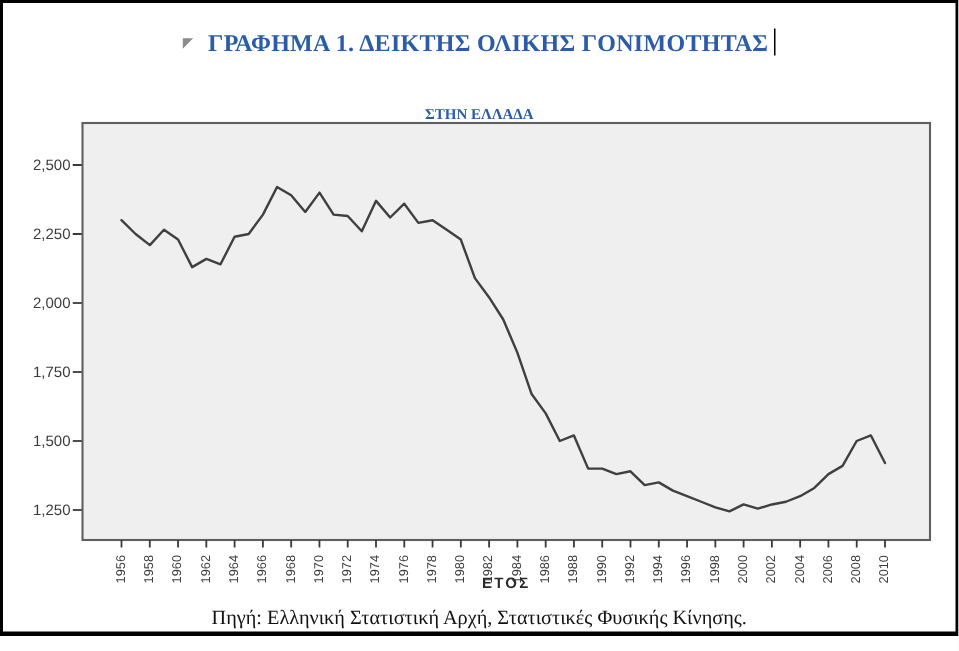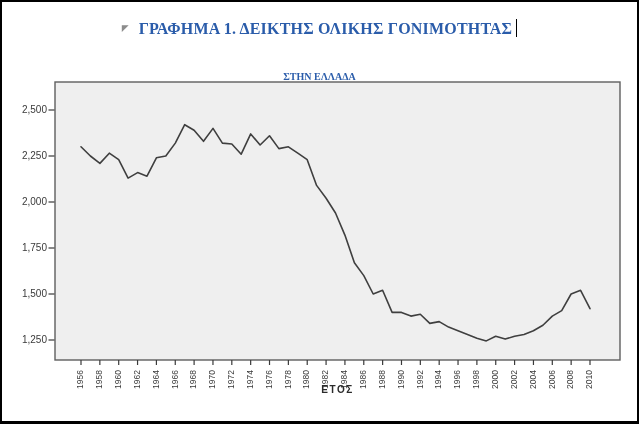--- a/index.html
+++ b/index.html
@@ -136,14 +136,15 @@
       <text x="550.2950000000001" y="290" text-anchor="end" dominant-baseline="middle" transform="rotate(-90 550.2950000000001 290)" font-size="8.5" fill="#3a3a3a" font-family="&quot;Liberation Sans&quot;,&quot;DejaVu Sans&quot;,sans-serif">2006</text>
       <line x1="569.1468" y1="280" x2="569.1468" y2="285" stroke="#3a3a3a" stroke-width="1.2"></line>
       <text x="569.1468" y="290" text-anchor="end" dominant-baseline="middle" transform="rotate(-90 569.1468 290)" font-size="8.5" fill="#3a3a3a" font-family="&quot;Liberation Sans&quot;,&quot;DejaVu Sans&quot;,sans-serif">2008</text>
       <line x1="587.9986" y1="280" x2="587.9986" y2="285" stroke="#3a3a3a" stroke-width="1.2"></line>
       <text x="587.9986" y="290" text-anchor="end" dominant-baseline="middle" transform="rotate(-90 587.9986 290)" font-size="8.5" fill="#3a3a3a" font-family="&quot;Liberation Sans&quot;,&quot;DejaVu Sans&quot;,sans-serif">2010</text>
       <polyline points="79.0,66.8 88.4,76.0 97.9,83.4 107.3,73.2 116.7,79.7 126.1,98.1 135.6,92.6 145.0,96.2 154.4,77.8 163.8,76.0 173.3,63.1 182.7,44.7 192.1,50.2 201.5,61.3 211.0,48.4 220.4,63.1 229.8,64.0 239.2,74.2 248.7,53.9 258.1,65.0 267.5,55.8 276.9,68.6 286.4,66.8 295.8,73.2 305.2,79.7 314.6,105.4 324.1,118.3 333.5,133.0 342.9,155.1 352.4,182.7 361.8,195.6 371.2,214.0 380.6,210.3 390.1,232.4 399.5,232.4 408.9,236.1 418.3,234.2 427.8,243.4 437.2,241.6 446.6,247.1 456.0,250.8 465.5,254.5 474.9,258.2 484.3,260.9 493.7,256.3 503.2,259.1 512.6,256.3 522.0,254.5 531.4,250.8 540.9,245.3 550.3,236.1 559.7,230.6 569.1,214.0 578.6,210.3 588.0,228.7" fill="none" stroke="#3f3f3f" stroke-width="1.6" stroke-linejoin="round" stroke-linecap="round"></polyline>
     </svg>
 
   <div class="etos-label">ΕΤΟΣ</div>
 
+  <div class="footer-row">Πηγή: Ελληνική Στατιστική Αρχή, Στατιστικές Φυσικής Κίνησης.</div>
 
 </div>
 
 </body></html>

